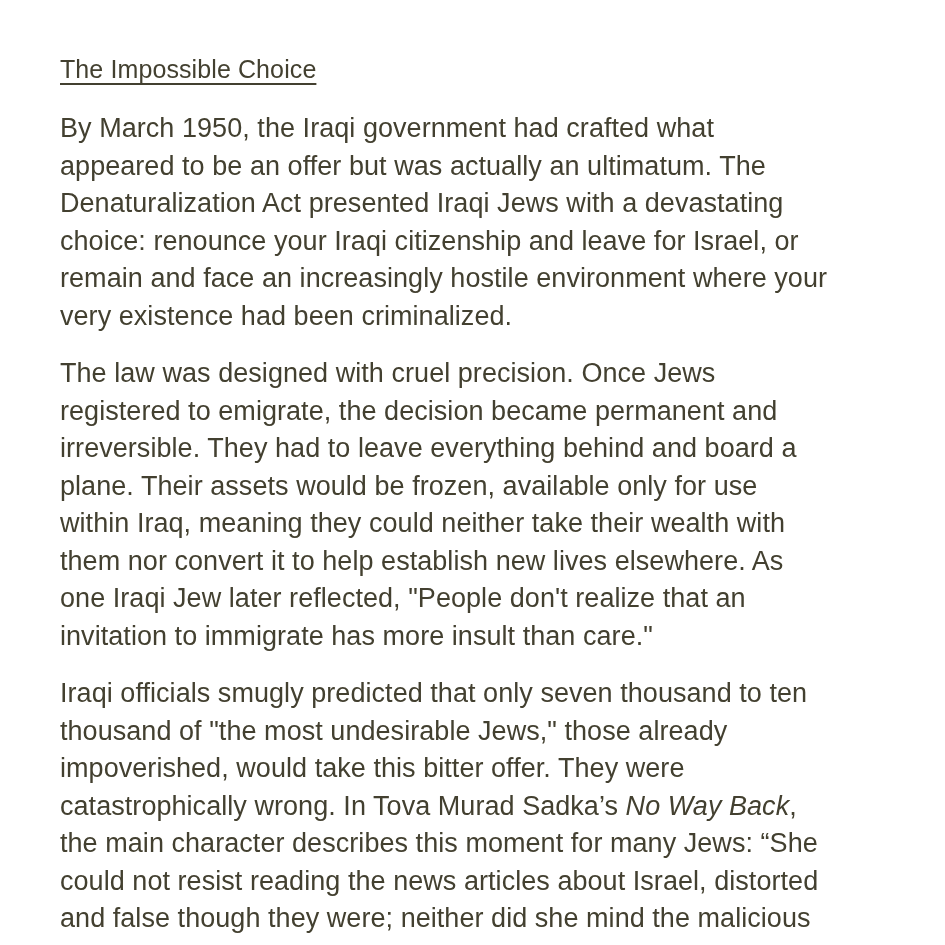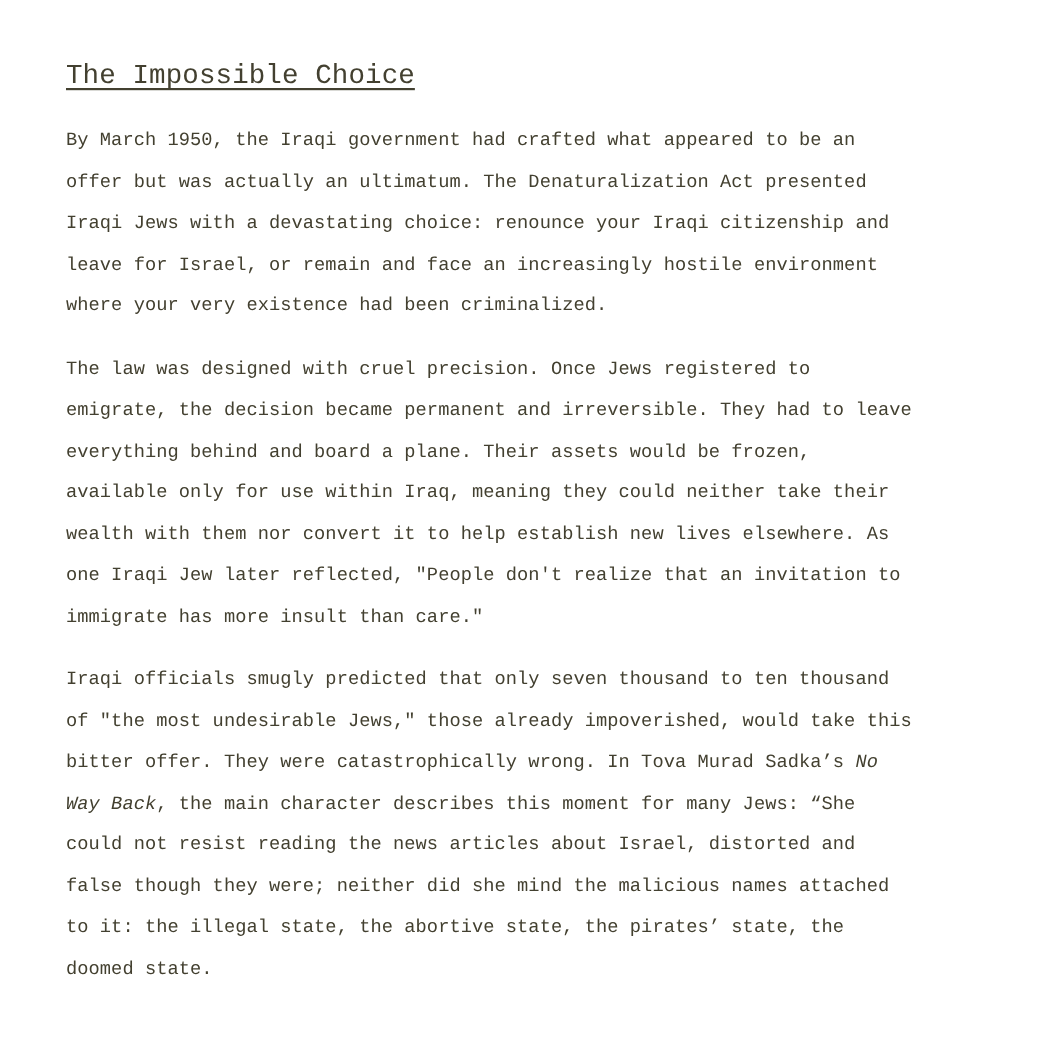--- a/index.html
+++ b/index.html
@@ -13,34 +13,33 @@
     background: var(--bg-color);
     font-family: "Liberation Sans", sans-serif;
     color: var(--text-color);
   }
   .page {
     width: 895px;
     height: 945px;
     background: var(--bg-color);
     padding: 52px 62px 0 60px;
     overflow: hidden;
-    font-family: Liberation Mono, monospace;
   }
   .doc-title {
     font-size: 25px;
     font-weight: 400;
     line-height: 34px;
     text-decoration: underline;
     text-decoration-thickness: 2px;
     text-underline-offset: 5px;
     margin-bottom: 24px;
     letter-spacing: 0.1px;
   }
   .doc-body p {
-    font-size: 17px;
+    font-size: 27px;
     font-weight: 400;
     line-height: 37.5px;
     margin-bottom: 20px;
     letter-spacing: 0.05px;
   }
   .doc-body em {
     font-style: italic;
   }
 </style>
 </head>

